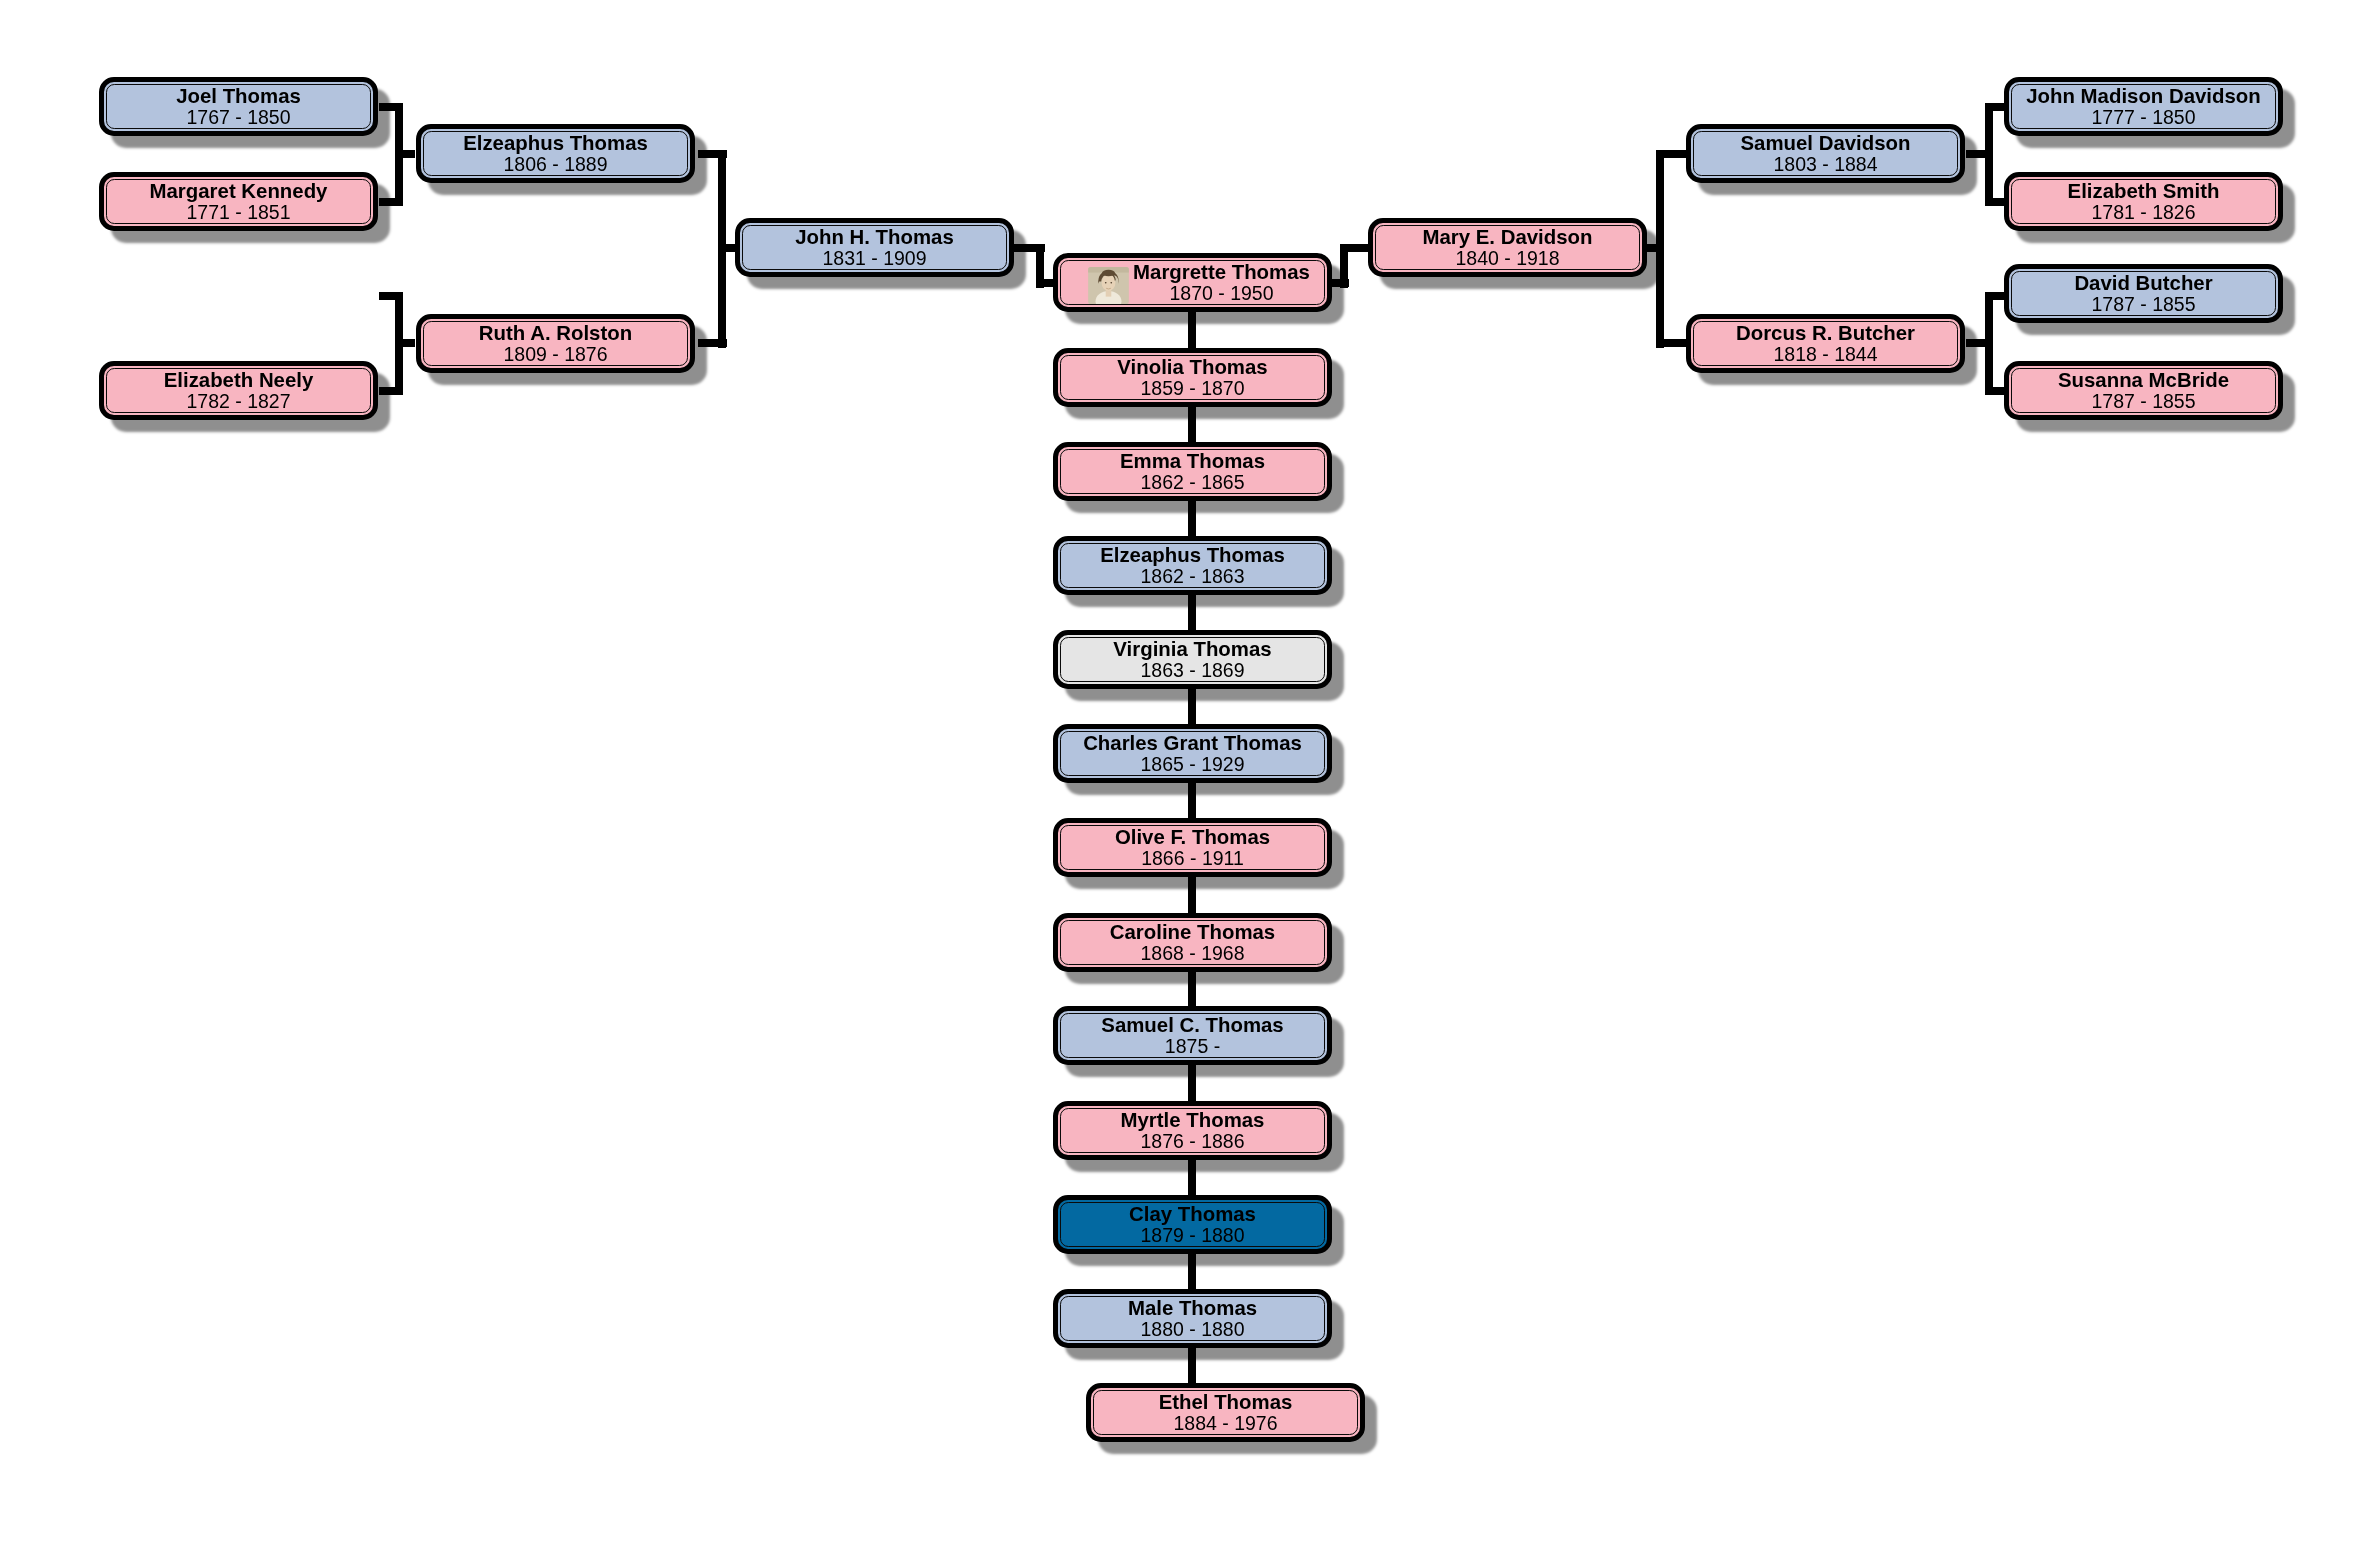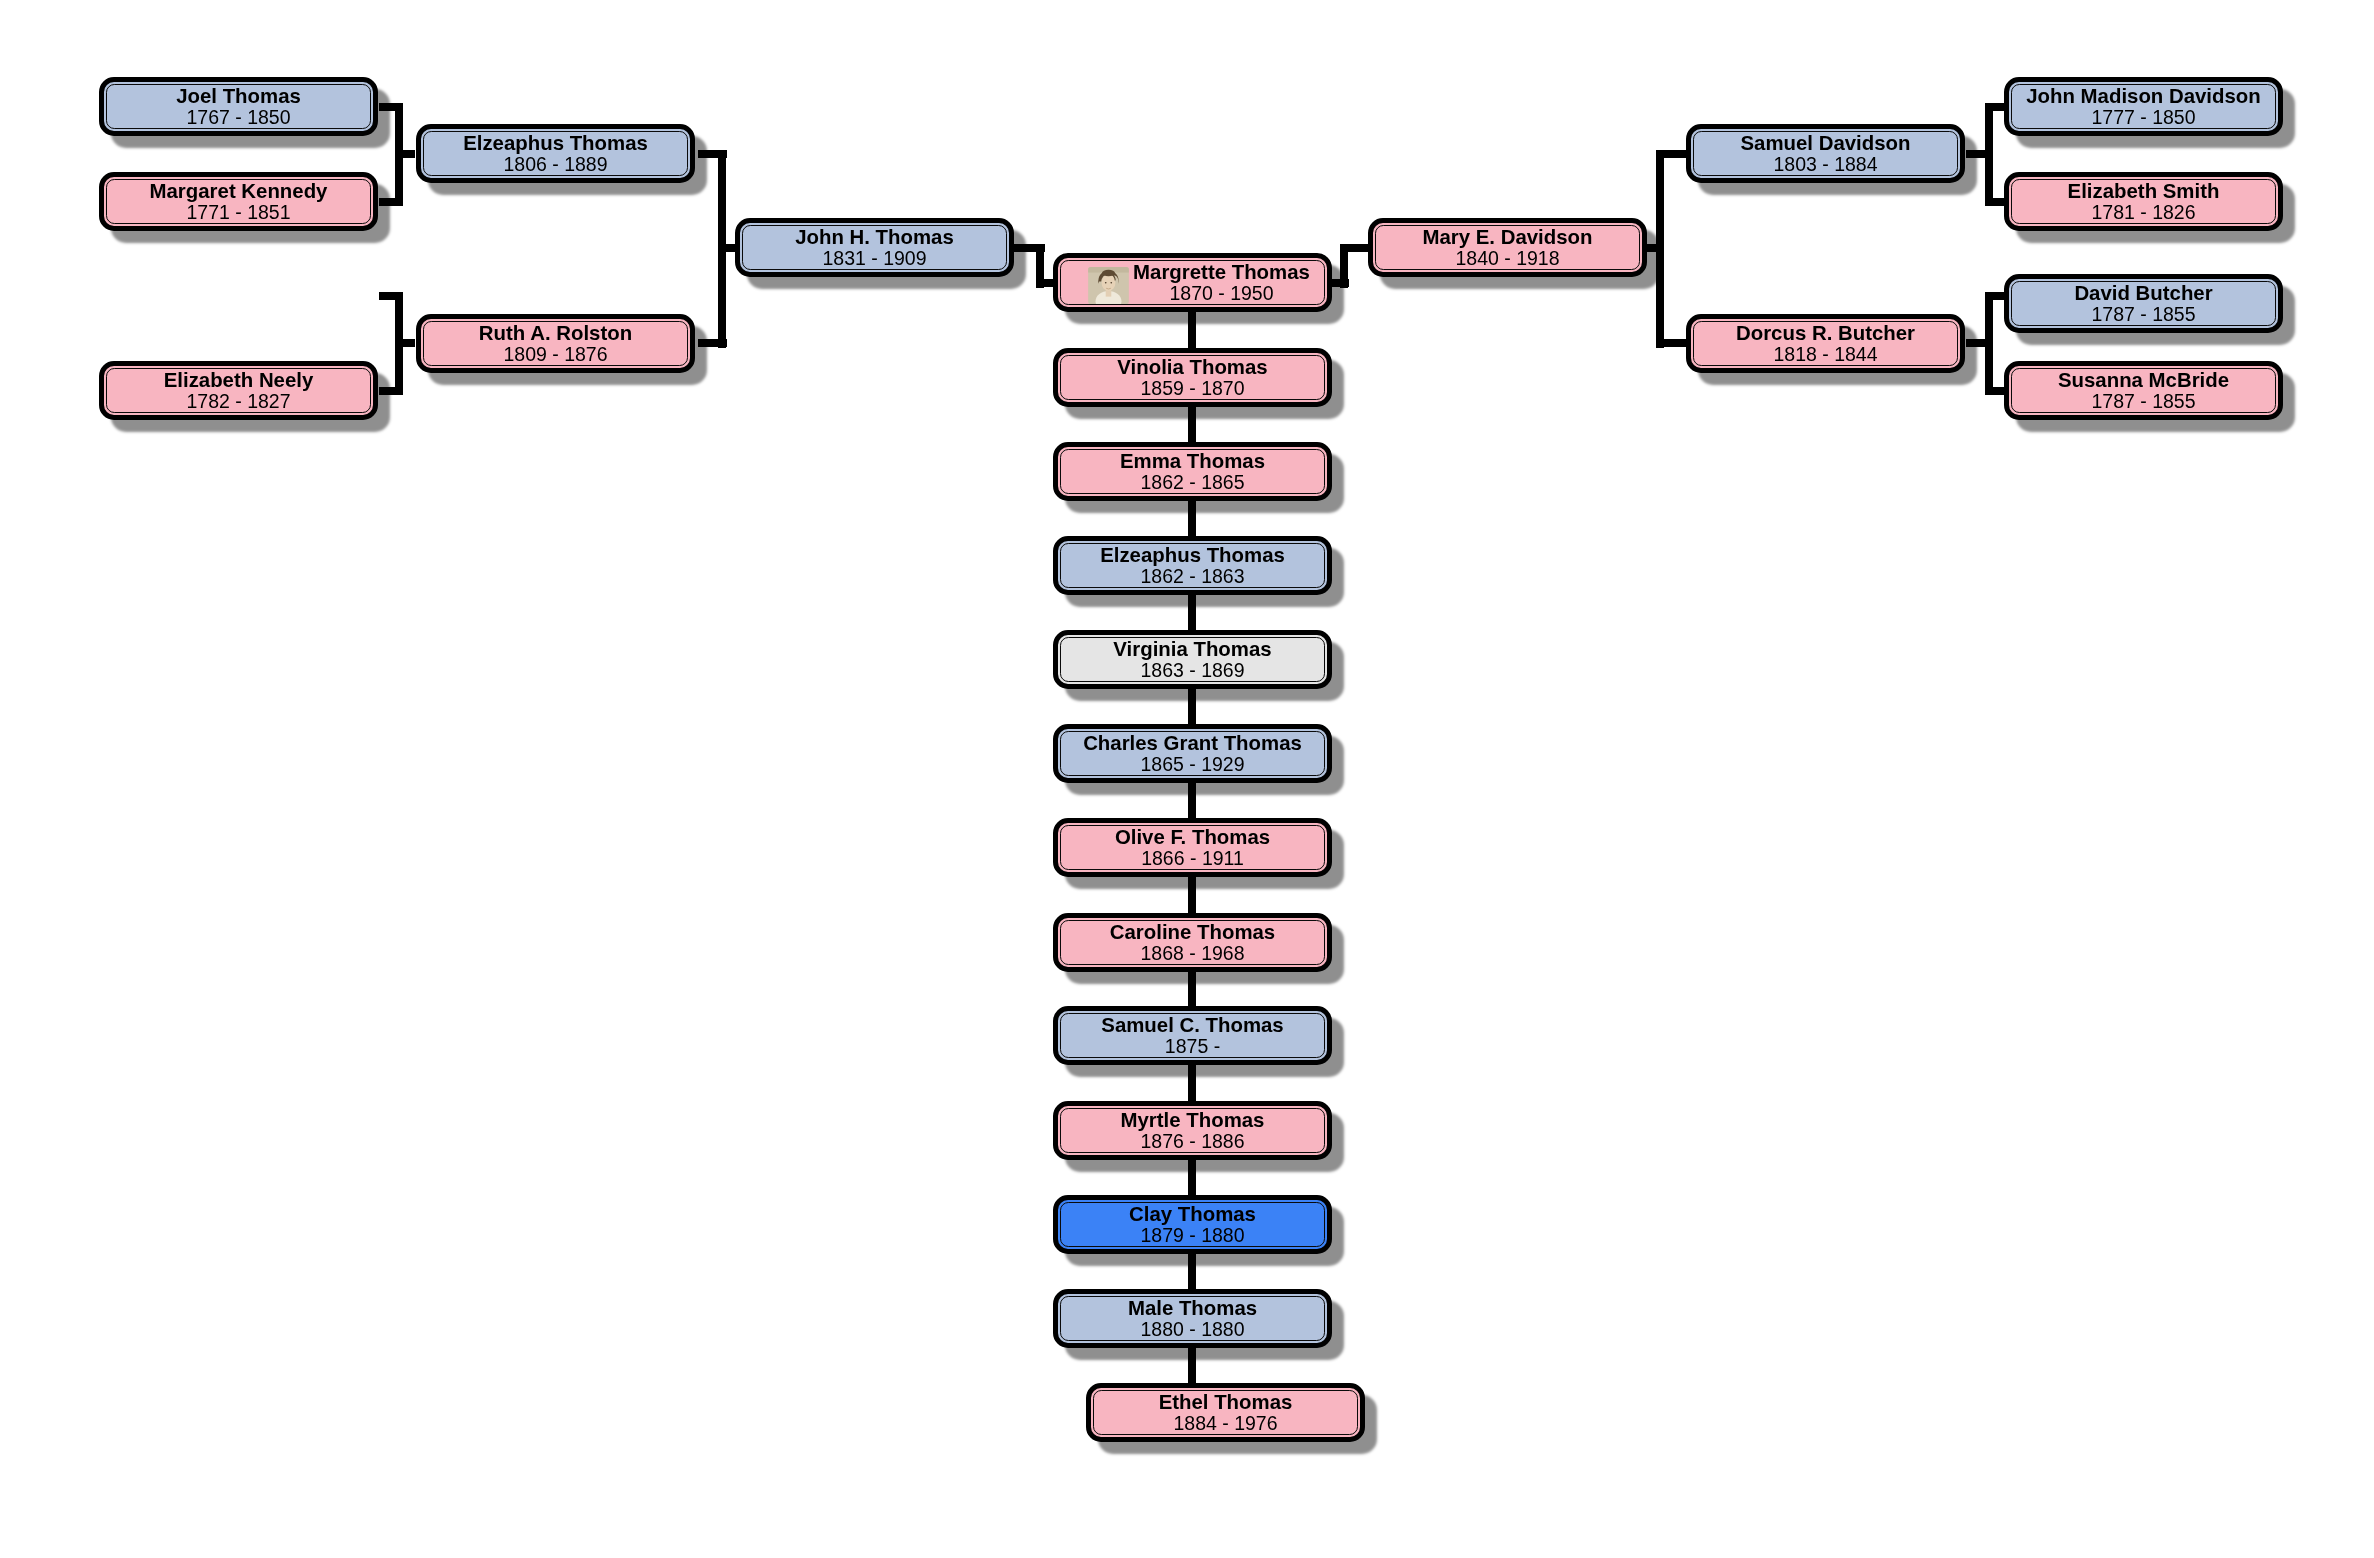--- a/index.html
+++ b/index.html
@@ -87,21 +87,21 @@
       <div class="nm">John Madison Davidson</div>
       <div class="dt">1777 - 1850</div>
     </div>
   </div>
   <div class="pbox female" style="left: 2004px; top: 172px; background: rgb(248, 181, 193); border-color: rgb(0, 0, 0); box-shadow: rgb(143, 143, 143) 12px 12px 2.8px;">
     <div class="inner">
       <div class="nm">Elizabeth Smith</div>
       <div class="dt">1781 - 1826</div>
     </div>
   </div>
-  <div class="pbox male" style="left: 2004px; top: 274px; background: rgb(179, 195, 221); border-color: rgb(0, 0, 0); box-shadow: rgb(143, 143, 143) 12px 12px 2.8px;">
+  <div class="pbox male" style="left: 2004px; top: 264px; background: rgb(179, 195, 221); border-color: rgb(0, 0, 0); box-shadow: rgb(143, 143, 143) 12px 12px 2.8px;">
     <div class="inner">
       <div class="nm">David Butcher</div>
       <div class="dt">1787 - 1855</div>
     </div>
   </div>
   <div class="pbox female" style="left: 2004px; top: 361px; background: rgb(248, 181, 193); border-color: rgb(0, 0, 0); box-shadow: rgb(143, 143, 143) 12px 12px 2.8px;">
     <div class="inner">
       <div class="nm">Susanna McBride</div>
       <div class="dt">1787 - 1855</div>
     </div>
@@ -175,21 +175,21 @@
       <div class="nm">Samuel C. Thomas</div>
       <div class="dt">1875 -</div>
     </div>
   </div>
   <div class="pbox female" style="left: 1053px; top: 1101px; background: rgb(248, 181, 193); border-color: rgb(0, 0, 0); box-shadow: rgb(143, 143, 143) 12px 12px 2.8px;">
     <div class="inner">
       <div class="nm">Myrtle Thomas</div>
       <div class="dt">1876 - 1886</div>
     </div>
   </div>
-  <div class="pbox male" style="left: 1053px; top: 1195px; background: #3b82f6; border-color: rgb(0, 0, 0); box-shadow: rgb(143, 143, 143) 12px 12px 2.8px; padding-left: 19px;">
+  <div class="pbox male" style="left: 1053px; top: 1195px; background: #0369a1; border-color: rgb(0, 0, 0); box-shadow: rgb(143, 143, 143) 12px 12px 2.8px; padding-left: 19px;">
     <div class="inner">
       <div class="nm">Clay Thomas</div>
       <div class="dt">1879 - 1880</div>
     </div>
   </div>
   <div class="pbox male" style="left: 1053px; top: 1289px; background: rgb(179, 195, 221); border-color: rgb(0, 0, 0); box-shadow: rgb(143, 143, 143) 12px 12px 2.8px;">
     <div class="inner">
       <div class="nm">Male Thomas</div>
       <div class="dt">1880 - 1880</div>
     </div>

